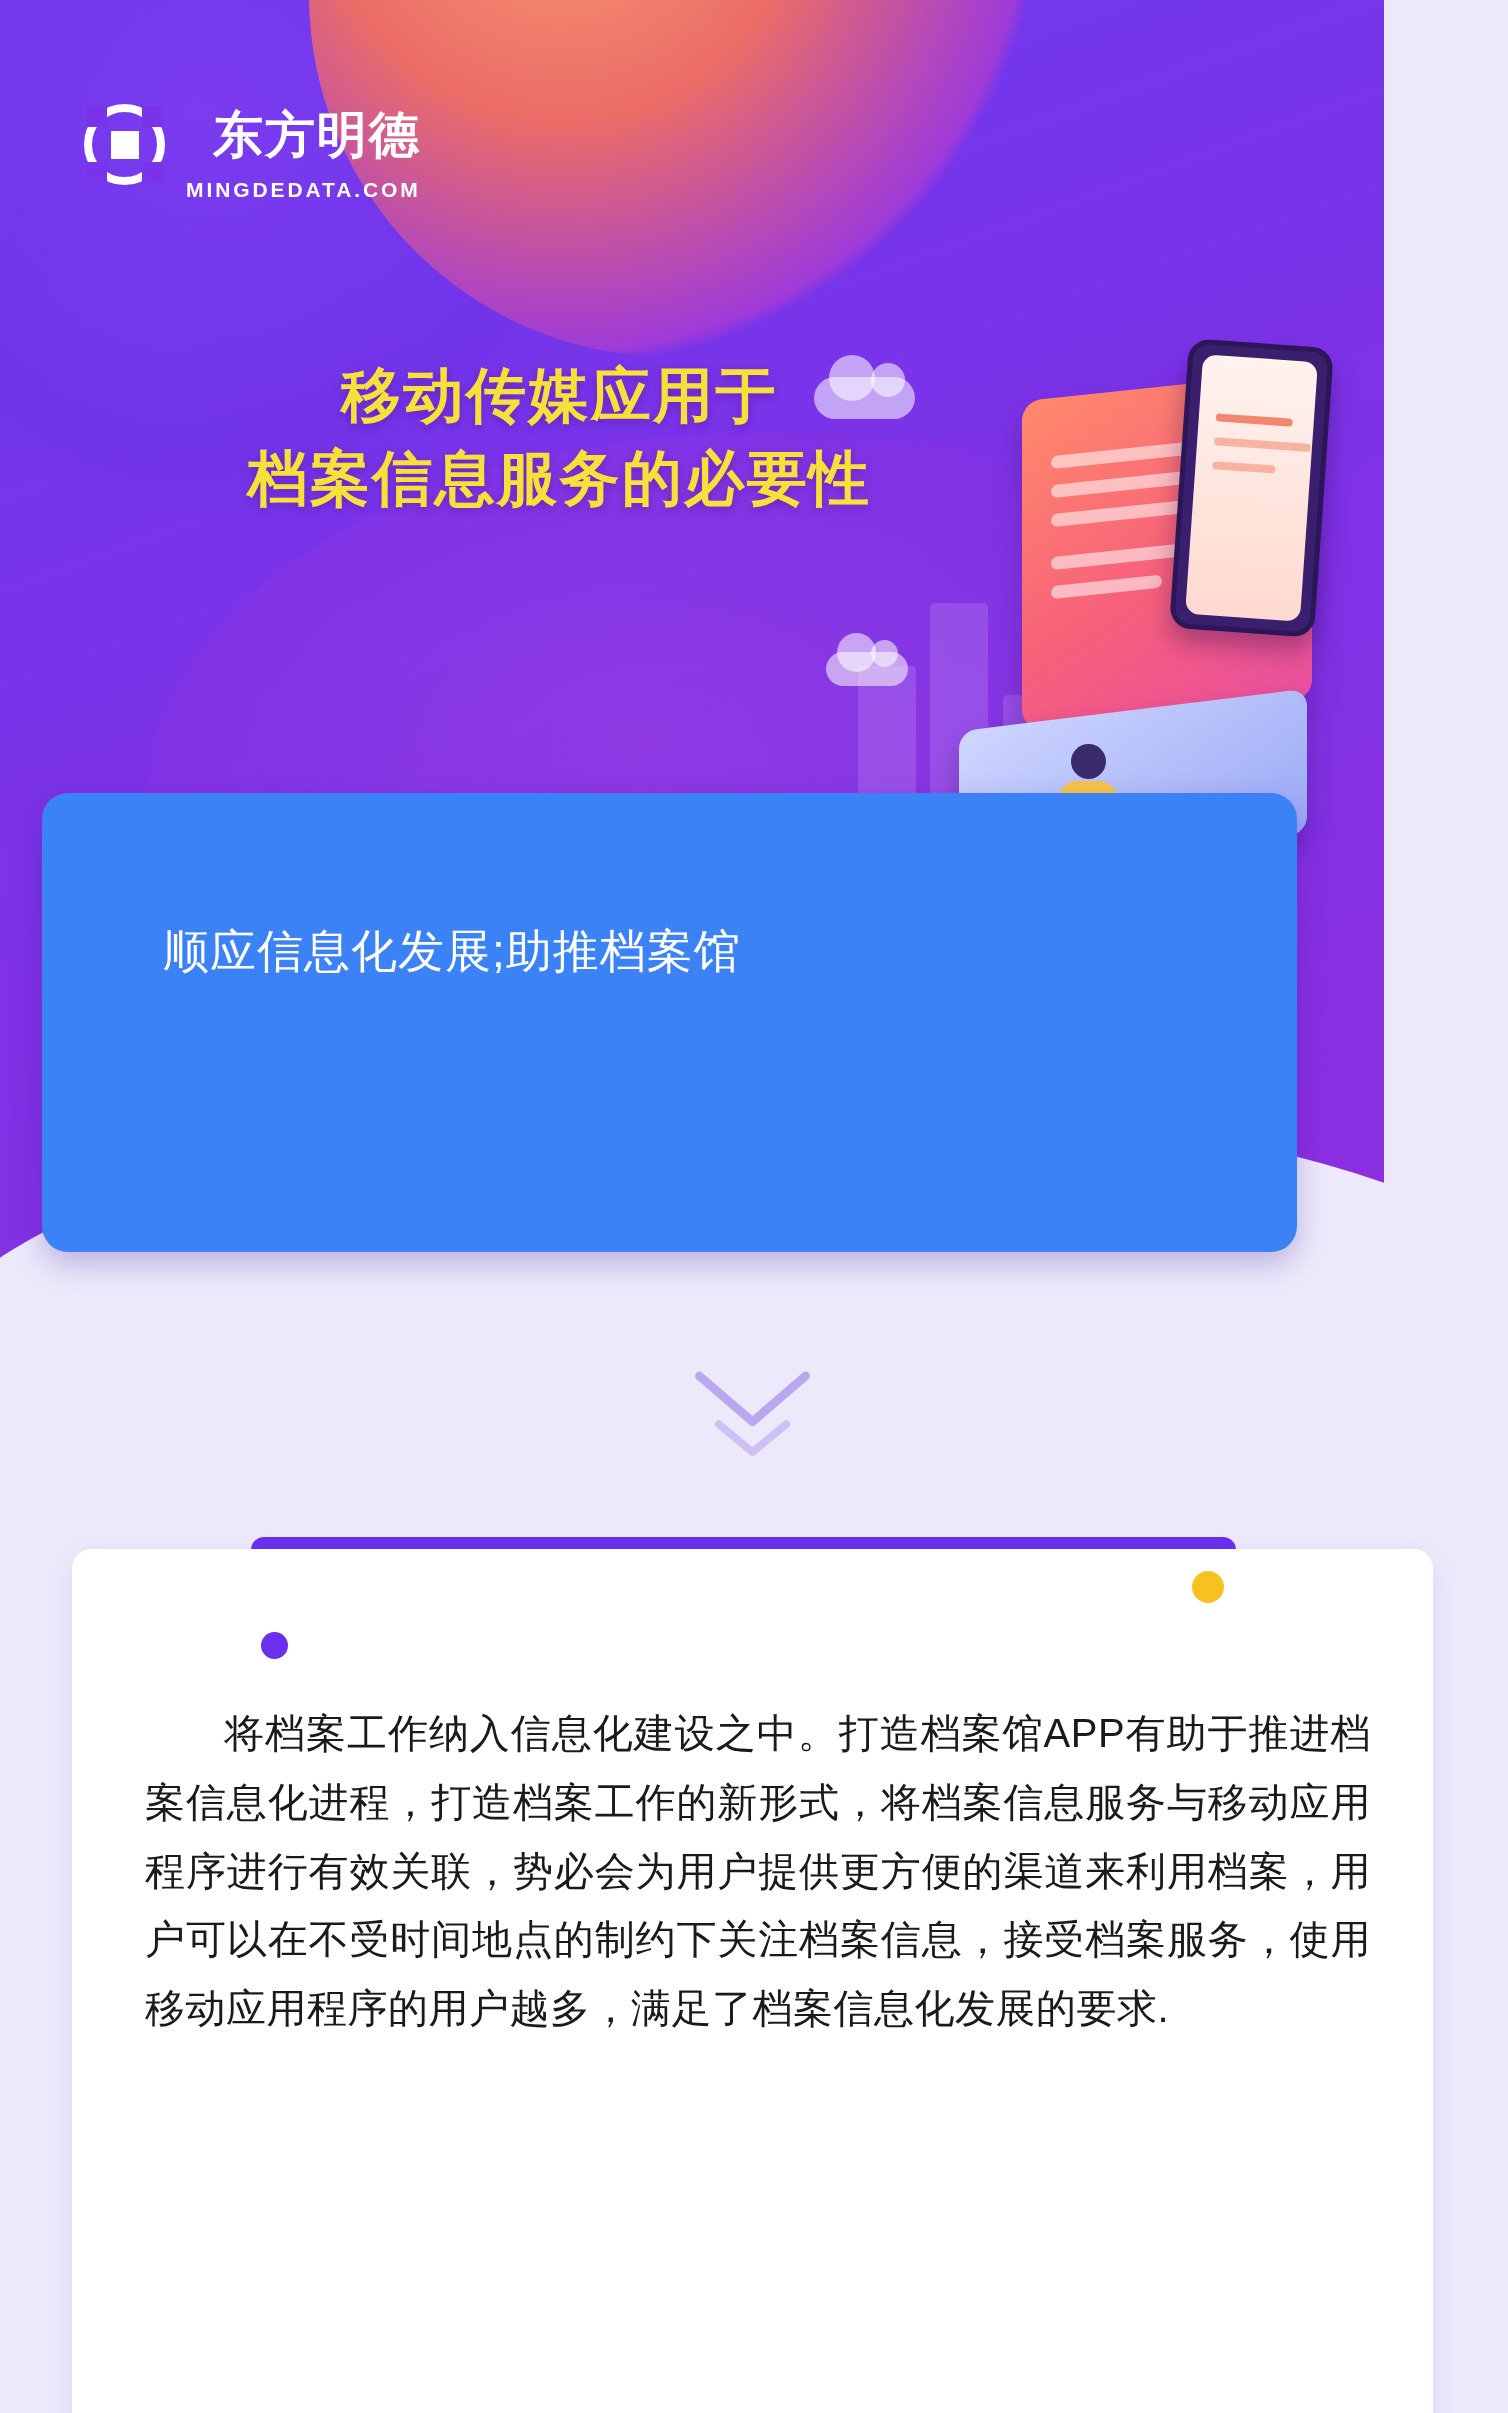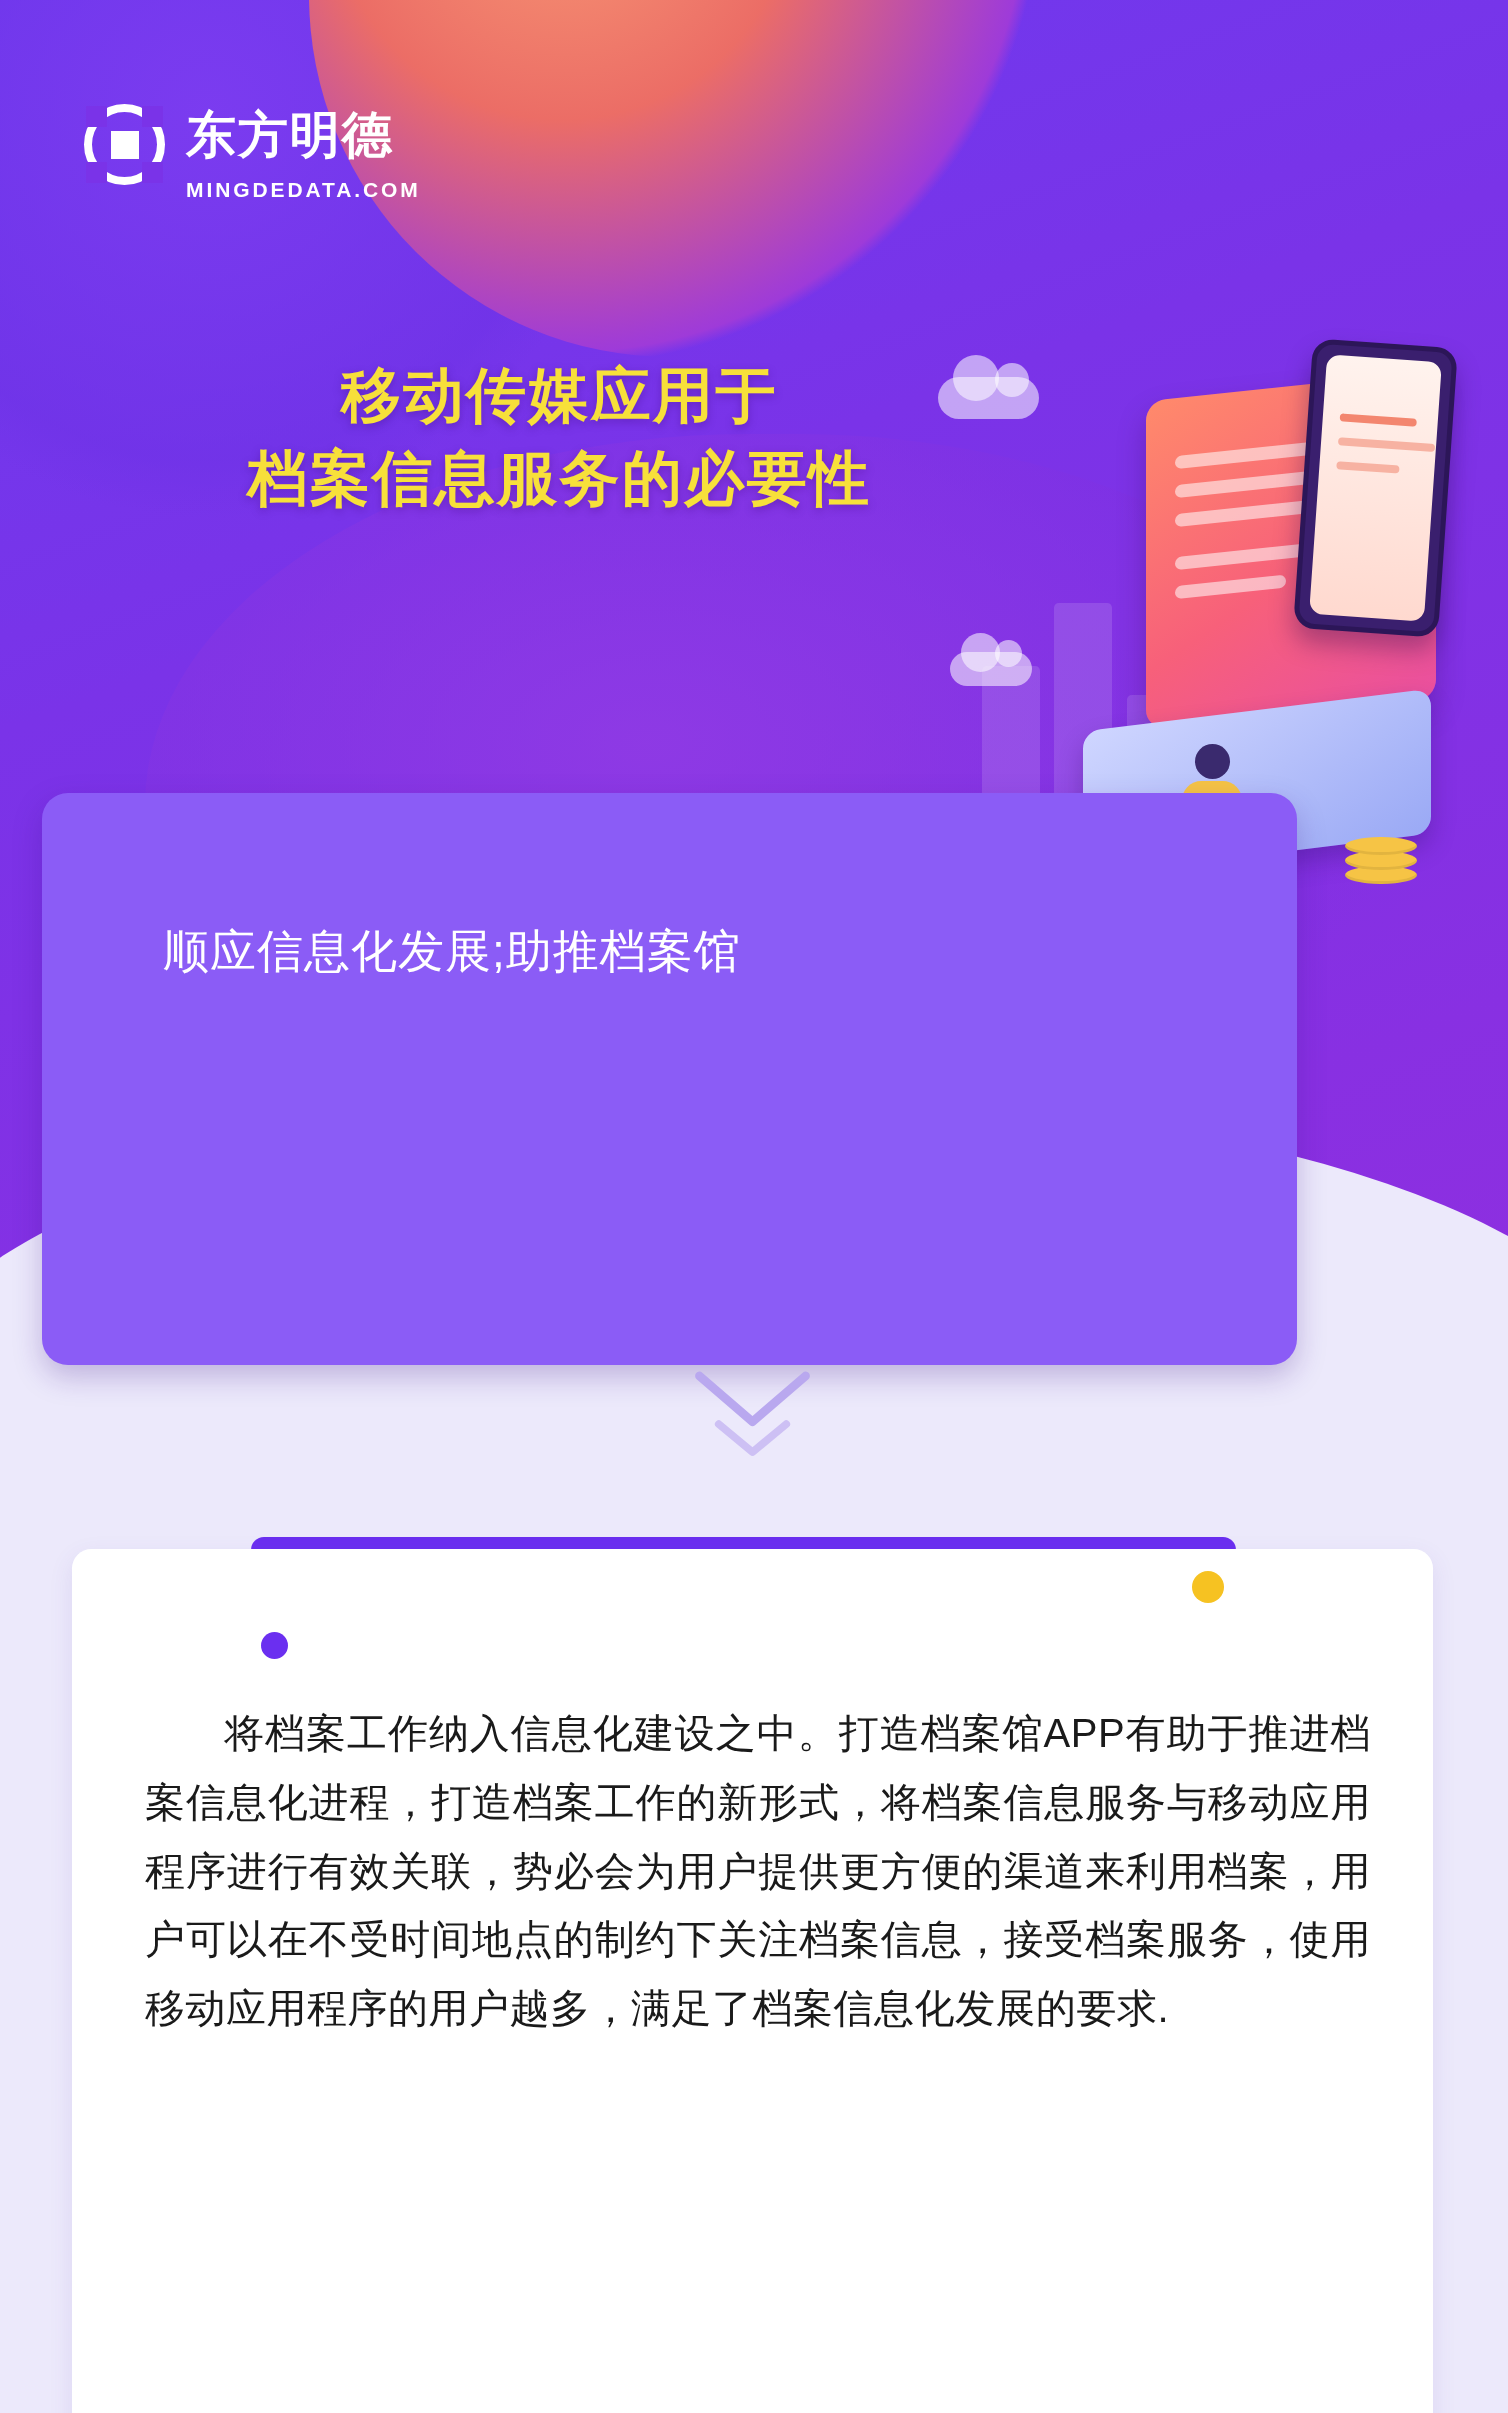--- a/index.html
+++ b/index.html
@@ -17,24 +17,25 @@
     width: 1508px;
     height: 3270px;
     overflow: hidden;
     background: #ece9fb;
   }
 
   
   .hero {
     position: absolute;
     left: 0; top: 0;
-    width: 1508px;
+    width: 1384px;
     height: 1284px;
     background: linear-gradient(160deg, #6b3bf0 0%, #7a33e8 40%, #8d2fe0 100%);
     overflow: hidden;
+    text-align: right;
   }
   .hero-blob-a {
     position: absolute;
     width: 724px; height: 724px;
     left: 309px; top: -367px;
     border-radius: 50%;
     background: radial-gradient(circle at 35% 35%, #ff9d6e 0%, #f2705f 35%, #a03bd8 70%, rgba(160,59,216,0) 72%);
     opacity: .95;
   }
   .hero-blob-b {
@@ -125,22 +126,22 @@
     line-height: 1.38;
     letter-spacing: 2.4px;
     text-align: center;
     text-shadow: 0 2.9px 8.7px rgba(60,10,120,.35);
   }
 
   
   .subtitle-card {
     position: absolute;
     left: 42px; top: 793px;
-    width: 1255px; height: 572px;
-    background: #8b5cf6;
+    width: 1255px; height: 459px;
+    background: #3b82f6;
     border-radius: 26px;
     box-shadow: 0 11.6px 29px rgba(60,20,140,.25);
   }
   .subtitle-text {
     position: absolute;
     left: 121px; top: 121px;
     width: 1014px;
     color: #ffffff;
     font-size: 46px;
     font-weight: 500;

